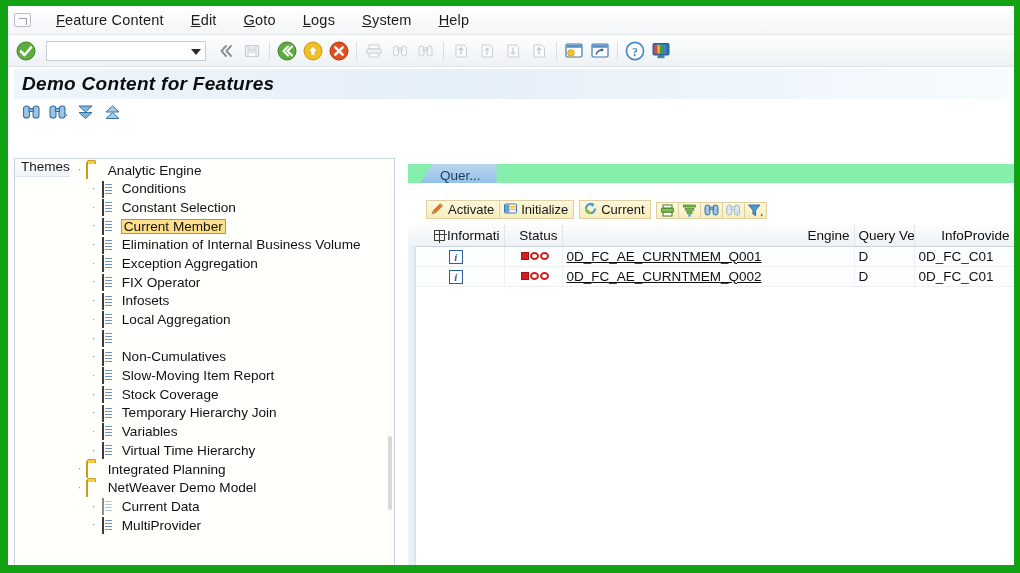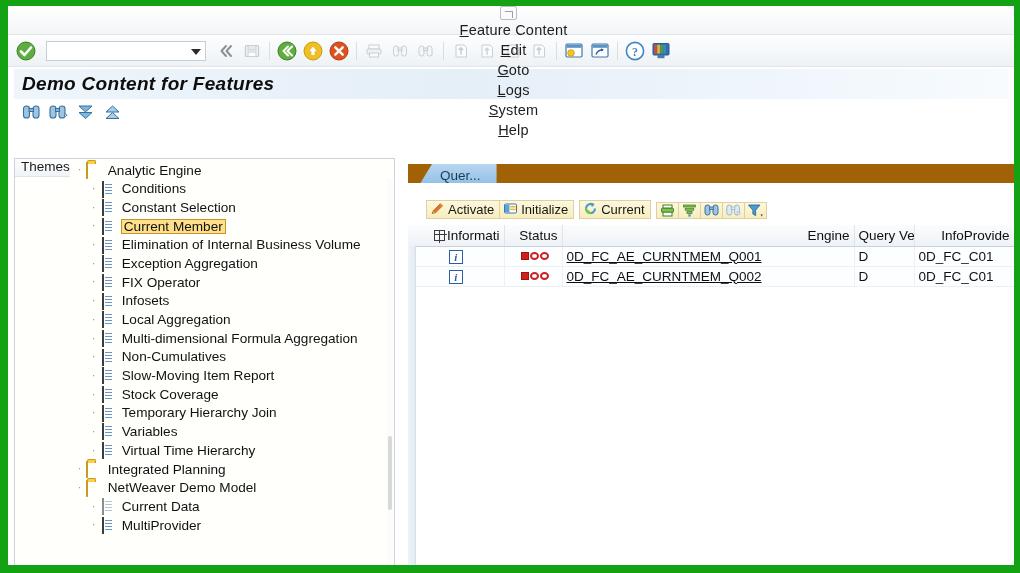--- a/index.html
+++ b/index.html
@@ -28,21 +28,20 @@
 
   
   #menubar {
     height: 29px;
     background: linear-gradient(#ffffff, #f3f5f7);
     border-bottom: 1px solid #e2e7ec;
     display: flex;
     align-items: center;
     padding-left: 6px;
     position: relative;
-    flex-direction: column;
   }
   .sysmenu-icon {
     width: 17px; height: 14px;
     border: 1px solid #b9bcc0;
     border-radius: 2px;
     background: #fbfbfb;
     position: relative;
     margin-right: 12px;
     flex: 0 0 auto;
   }
@@ -243,21 +242,21 @@
   #right-panel {
     flex: 1 1 auto;
     position: relative;
     background: #ffffff;
     margin-left: 13px;
     overflow: hidden;
   }
   #tabstrip {
     height: 23px;
     position: relative;
-    background: #a16207;
+    background: #86efac;
     margin-top: 6px;
   }
   #tab-query {
     position: absolute;
     left: 10px; top: 0;
     height: 23px;
     padding: 0 16px 0 22px;
     background: linear-gradient(#b9d6ef, #8dbde6);
     color: #1b3a57;
     font-size: 13.5px;
@@ -633,21 +632,20 @@
 
         <div class="tnode lvl2">
           <span class="tdot">·</span>
           <span class="ticon"><span class="ic-doc"></span></span>
           <span class="tlabel">Local Aggregation</span>
         </div>
 
         <div class="tnode lvl2">
           <span class="tdot">·</span>
           <span class="ticon"><span class="ic-doc"></span></span>
-          <span class="tlabel">Multi-dimensional Formula Aggregation</span>
         </div>
 
         <div class="tnode lvl2">
           <span class="tdot">·</span>
           <span class="ticon"><span class="ic-doc"></span></span>
           <span class="tlabel">Non-Cumulatives</span>
         </div>
 
         <div class="tnode lvl2">
           <span class="tdot">·</span>

